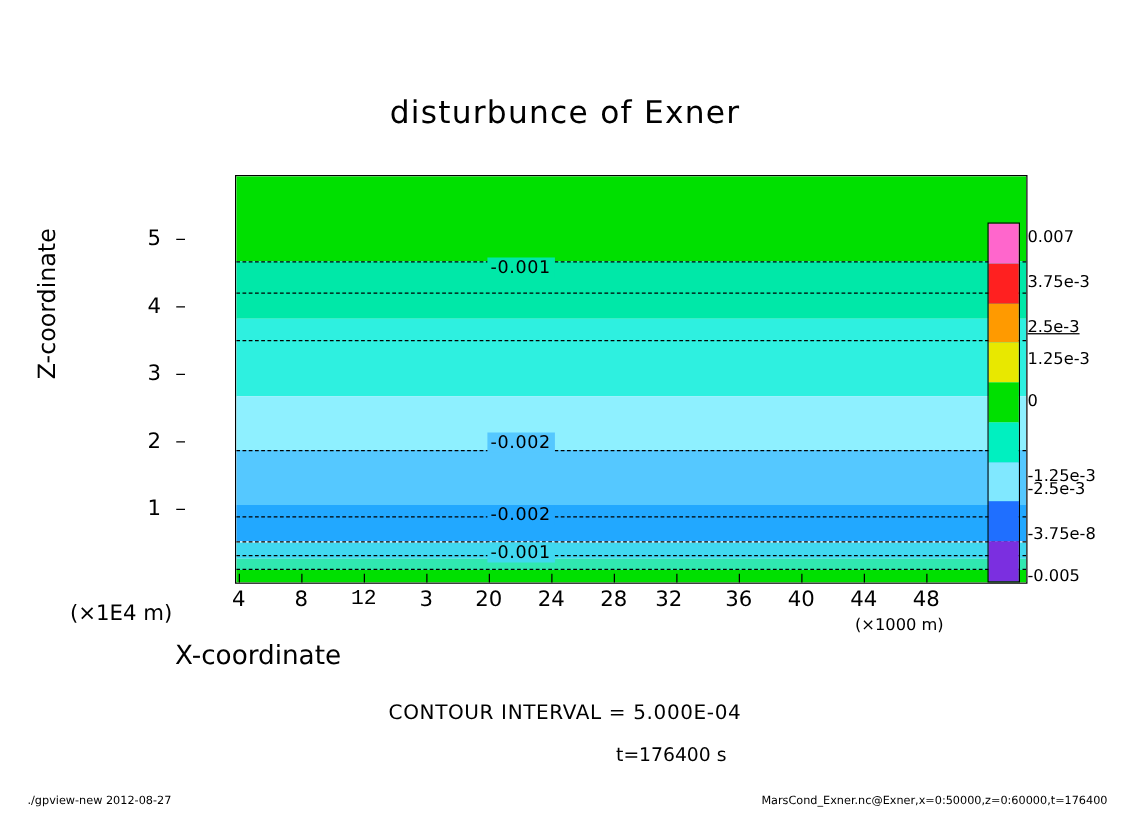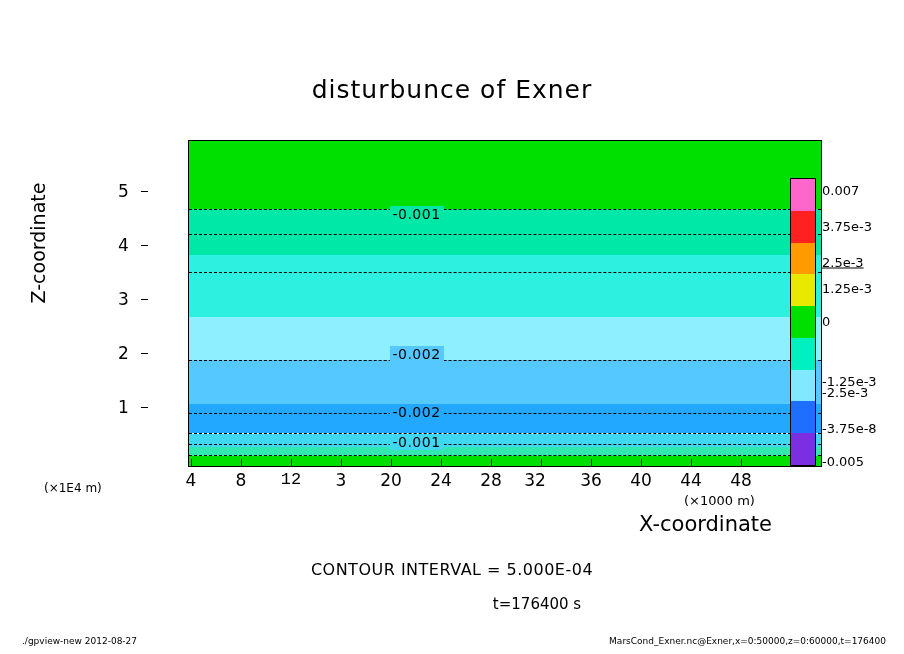--- a/index.html
+++ b/index.html
@@ -6,27 +6,27 @@
   body{width:904px;height:654px;position:relative;font-family:"DejaVu Sans",sans-serif;color:#000;}
   .abs{position:absolute;}
   #title{left:0;top:75px;width:904px;text-align:center;font-size:25px;letter-spacing:1px;}
   #plot{left:140px;top:140px;width:632px;height:325px;border:1px solid #000;overflow:hidden;margin-left:48px;}
   .band{position:absolute;left:0;width:100%;}
   .cline{position:absolute;left:0;width:100%;border-top:1.5px dashed #000;height:0;}
   .cthin{position:absolute;left:0;width:100%;border-top:1px dashed #000;height:0;}
   .clabel{position:absolute;font-size:14px;background:transparent;color:#000;transform:translate(-50%,-50%);letter-spacing:0.5px;}
   .lbl-bg{background:#9fe8e8;padding:0 3px;}
   #ylabel{left:-62px;top:232px;width:200px;text-align:center;font-size:19px;transform:rotate(-90deg);transform-origin:center;}
-  #xlabel{left:140px;top:512px;width:632px;text-align:right;font-size:21px;}
+  #xlabel{left:140px;top:512px;width:632px;text-align:left;font-size:21px;}
   .ytick{position:absolute;right:778px;font-size:17px;transform:translateY(-50%);}
   .ytickmark{position:absolute;width:7px;height:1px;background:#000;}
   .xtick{position:absolute;font-size:17px;transform:translateX(-50%);top:470px;}
   .xtickmark{position:absolute;width:1px;height:7px;background:#000;}
   #xunit{left:684px;top:493px;font-size:13px;}
-  #yunit{left:44px;top:481px;font-size:12px;}
+  #yunit{left:56px;top:481px;font-size:17px;}
   #cbar{left:790px;top:178px;width:24px;height:286px;border:1px solid #000;}
   .cseg{position:absolute;left:0;width:100%;}
   .clab{position:absolute;left:32px;font-size:13px;transform:translateY(-50%);white-space:nowrap;}
   #interval{left:0;top:560px;width:904px;text-align:center;font-size:16px;letter-spacing:0.5px;}
   #tstamp{left:0;top:595px;width:904px;text-align:center;font-size:15px;padding-left:170px;box-sizing:border-box;}
   #footleft{left:22px;top:636px;font-size:9px;}
   #footright{right:18px;top:636px;font-size:9px;}
 </style>
 </head>
 <body>

